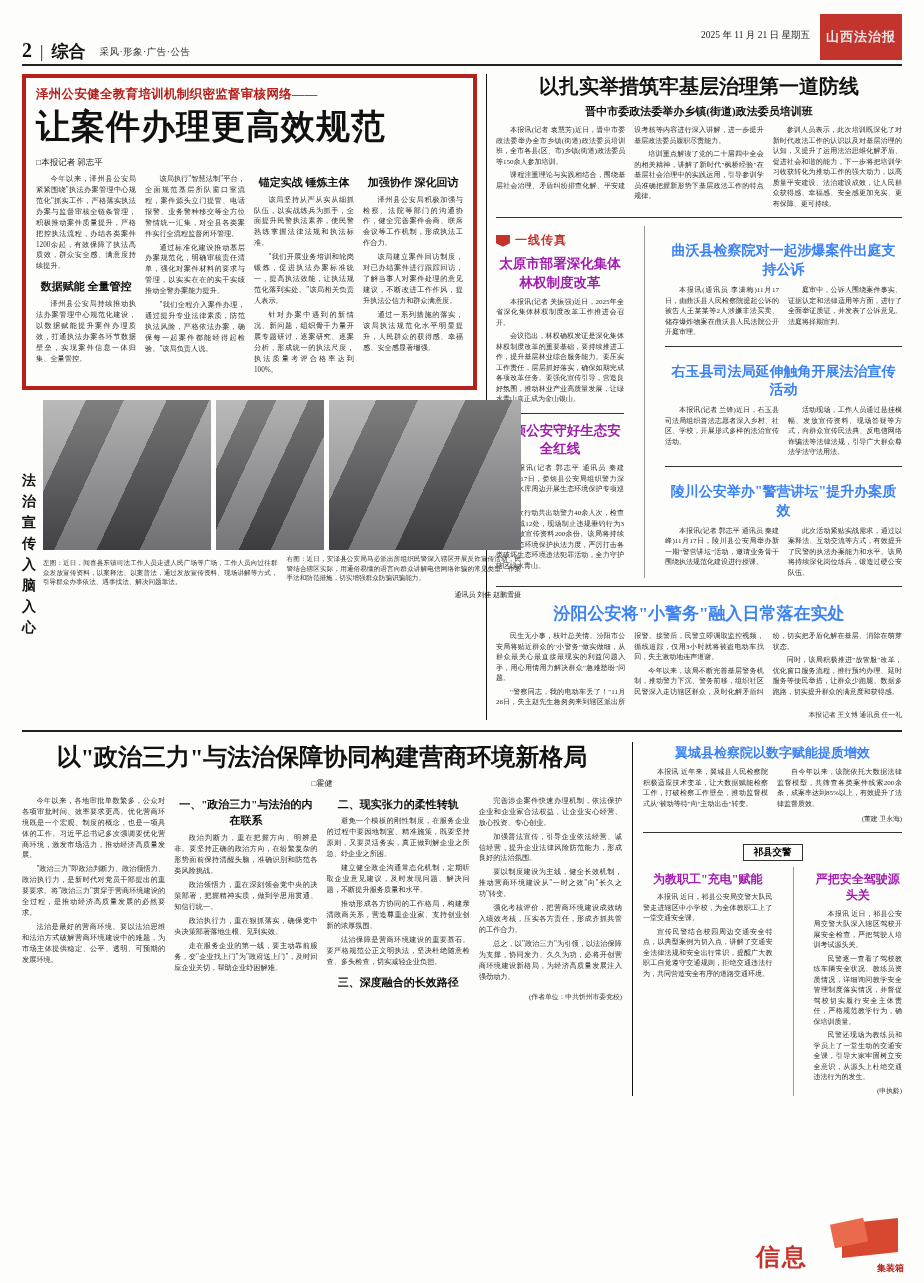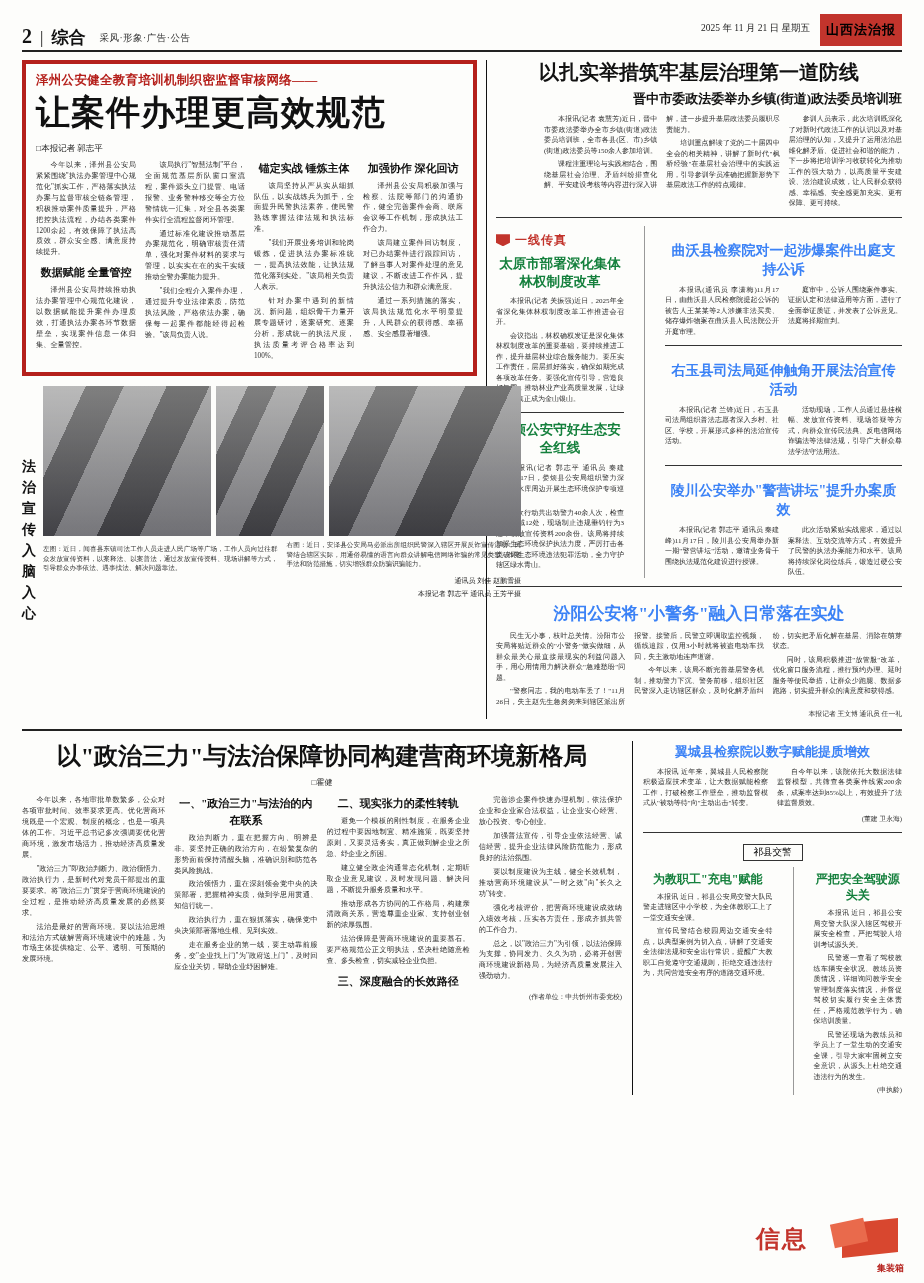--- a/index.html
+++ b/index.html
@@ -11,22 +11,22 @@
   
   .masthead{display:flex;align-items:flex-end;justify-content:space-between;border-bottom:2px solid #222;padding-bottom:4px;}
   .mh-left{display:flex;align-items:flex-end;gap:6px;}
   .mh-pagenum{font-size:20px;font-weight:bold;color:#111;line-height:1;}
   .mh-sep{font-size:17px;color:#111;line-height:1;padding:0 2px;}
   .mh-section{font-size:17px;font-weight:bold;color:#111;line-height:1;}
   .mh-cats{font-size:9.5px;color:#333;letter-spacing:.5px;margin-left:8px;padding-bottom:1px;}
   .mh-right{display:flex;align-items:center;gap:10px;}
   .mh-date{font-size:9.5px;color:#222;padding-bottom:3px;}
   .mh-logo{
-    background:#c2342c;color:#000000;font-size:13px;font-weight:bold;letter-spacing:1px;
-    padding:9px 6px;line-height:1.1;white-space:nowrap;
+    background:#c2342c;color:#e5e5e5;font-size:13px;font-weight:bold;letter-spacing:1px;
+    padding:16px 6px;line-height:1.1;white-space:nowrap;
   }
   
   .content{display:flex;gap:0;margin-top:8px;}
   .col-left{width:455px;}
   .col-divider{width:1px;background:#111;margin:0 9px;}
   .col-right{width:427px;}
 
   
   .redbox{border:4px solid #b5201b;padding:8px 10px 10px 10px;box-sizing:border-box;}
   .kicker{font-size:12.5px;color:#b5201b;font-weight:bold;letter-spacing:.3px;line-height:1.4;}
@@ -52,52 +52,52 @@
       linear-gradient(0deg, rgba(30,30,40,.55), rgba(200,200,200,.25));
   }
   .ph.a{width:168px;height:150px;}
   .ph.b{width:108px;height:150px;}
   .ph.c{width:192px;height:150px;}
   .cap{font-size:6.6px;line-height:1.5;color:#333;margin-top:4px;text-align:justify;}
   .credit{font-size:7px;text-align:right;color:#222;margin-top:3px;}
 
   
   .hl2{font-size:20px;font-weight:bold;color:#111;text-align:center;line-height:1.25;}
-  .hl2-sub{font-size:13px;font-weight:bold;color:#111;text-align:right;margin-top:5px;}
+  .hl2-sub{font-size:11px;font-weight:bold;color:#111;text-align:center;margin-top:5px;}
   .rule-thin{border-top:1px solid #333;margin:8px 0;}
 
   .sec-tag{display:flex;align-items:center;gap:5px;margin:6px 0 6px 0;}
   .sec-tag .flag{width:14px;height:12px;background:#c2342c;clip-path:polygon(0 0,100% 0,100% 70%,50% 100%,0 70%);}
   .sec-tag .txt{font-size:12px;font-weight:bold;color:#c2342c;letter-spacing:1px;}
 
   .subcol{display:flex;gap:12px;}
   .sub-a{width:128px;}
   .sub-vr{width:1px;background:#999;margin:0 8px;}
   .sub-b{flex:1;}
-  .h3{font-size:13.5px;font-weight:bold;color:#15803d;text-align:center;line-height:1.35;margin:4px 0 5px;}
+  .h3{font-size:13.5px;font-weight:bold;color:#a21caf;text-align:center;line-height:1.35;margin:4px 0 5px;}
   .h3.small{font-size:12px;}
   .h4{font-size:14px;font-weight:bold;color:#3b82f6;text-align:center;line-height:1.35;margin:16px 0 5px;}
   .tiny{font-size:7px;line-height:1.5;color:#2b2b2b;text-align:justify;}
   .tiny p{margin:0 0 3px 0;text-indent:2em;}
   .src{font-size:6.8px;color:#333;text-align:right;margin-top:2px;}
 
   
   .bottom{margin-top:10px;border-top:2px solid #222;padding-top:10px;display:flex;}
   .bl{width:600px;}
   .bdiv{width:1px;background:#111;margin:0 10px;}
   .br{flex:1;}
   .hl3{font-size:24px;font-weight:bold;color:#111;text-align:center;line-height:1.3;}
   .author-line{font-size:8px;text-align:center;color:#222;margin:5px 0 7px;}
   .hl4{font-size:13px;font-weight:bold;color:#3b82f6;text-align:center;line-height:1.35;margin:2px 0 6px;}
-  .boxed-title{border:1px solid #333;display:inline-block;padding:1px 10px;font-size:9.5px;font-weight:normal;}
+  .boxed-title{border:1px solid #333;display:inline-block;padding:1px 10px;font-size:9.5px;font-weight:bold;}
   .center{text-align:center;}
   .mailbox{
     position:absolute;right:18px;bottom:8px;width:150px;height:66px;
   }
-  .mb-text{position:absolute;left:0;bottom:20px;font-size:24px;font-weight:bold;color:#c2342c;letter-spacing:2px;}
+  .mb-text{position:absolute;left:0;bottom:2px;font-size:24px;font-weight:bold;color:#c2342c;letter-spacing:2px;}
   .mb-sub{position:absolute;right:2px;bottom:0;font-size:9px;color:#b5201b;font-weight:bold;}
   .mb-box{position:absolute;right:8px;bottom:20px;width:56px;height:34px;background:#d8472f;transform:skewY(-6deg);}
   .mb-box2{position:absolute;right:40px;bottom:30px;width:34px;height:24px;background:#e96a4c;transform:rotate(-12deg);}
 </style>
 </head>
 <body>
 
 <div class="page">
 
   <div class="masthead">
@@ -149,32 +149,31 @@
           <div class="photo-row">
             <div class="ph a"></div>
             <div class="ph b"></div>
             <div class="ph c"></div>
           </div>
           <div class="cols2" style="margin-top:4px;">
             <div class="cap">左图：近日，闻喜县东镇司法工作人员走进人民广场等广场，工作人员向过往群众发放宣传资料，以案释法、以案普法，通过发放宣传资料、现场讲解等方式，引导群众办事依法、遇事找法、解决问题靠法。</div>
             <div class="cap">右图：近日，安泽县公安局马必派出所组织民警深入辖区开展反诈宣传活动，民警结合辖区实际，用通俗易懂的语言向群众讲解电信网络诈骗的常见类型、作案手法和防范措施，切实增强群众防骗识骗能力。</div>
           </div>
           <div class="credit">通讯员 刘佳 赵鹏雪摄</div>
-          <div class="credit">本报记者 郭志平 通讯员 王芳平摄</div>
         </div>
       </div>
     </div>
 
     <div class="col-divider"></div>
 
     <div class="col-right">
 
       <div class="hl2">以扎实举措筑牢基层治理第一道防线</div>
       <div class="hl2-sub">晋中市委政法委举办乡镇(街道)政法委员培训班</div>
-      <div class="cols3" style="margin-top:6px;margin-left:48px;">
+      <div class="cols3" style="margin-top:6px;">
         <div class="tiny">
           <p>本报讯(记者 袁慧芳)近日，晋中市委政法委举办全市乡镇(街道)政法委员培训班，全市各县(区、市)乡镇(街道)政法委员等150余人参加培训。</p>
           <p>课程注重理论与实践相结合，围绕基层社会治理、矛盾纠纷排查化解、平安建设考核等内容进行深入讲解，进一步提升基层政法委员履职尽责能力。</p>
           <p>培训重点解读了党的二十届四中全会的相关精神，讲解了新时代"枫桥经验"在基层社会治理中的实践运用，引导参训学员准确把握新形势下基层政法工作的特点规律。</p>
           <p>参训人员表示，此次培训既深化了对新时代政法工作的认识以及对基层治理的认知，又提升了运用法治思维化解矛盾、促进社会和谐的能力，下一步将把培训学习收获转化为推动工作的强大动力，以高质量平安建设、法治建设成效，让人民群众获得感、幸福感、安全感更加充实、更有保障、更可持续。</p>
         </div>
       </div>
 
       <div class="rule-thin"></div>
 

